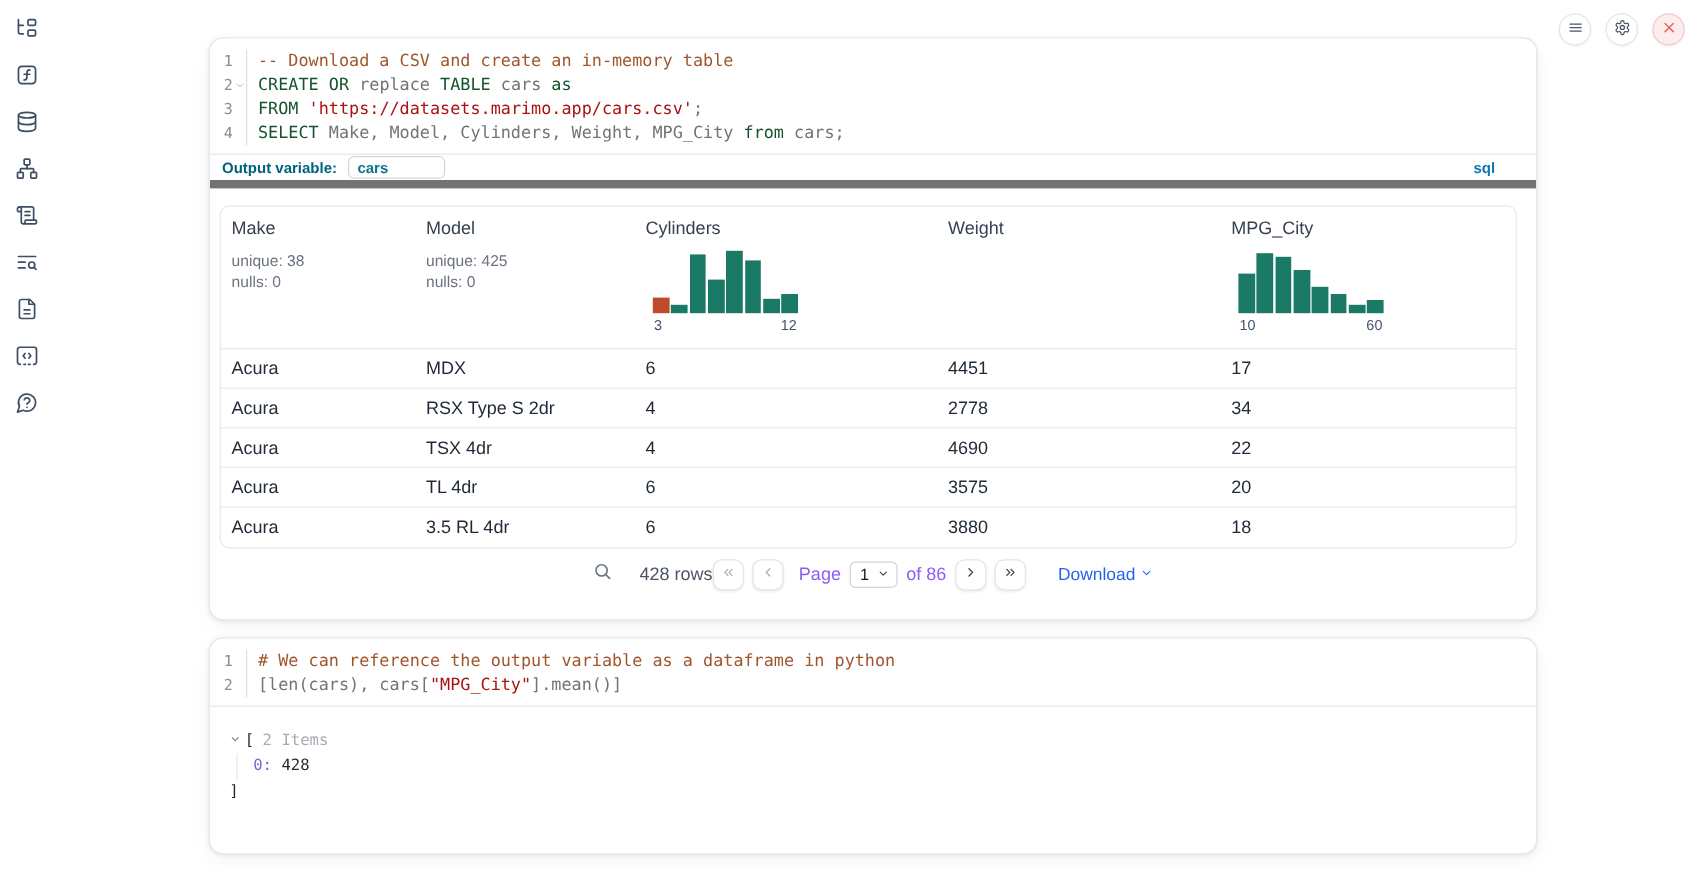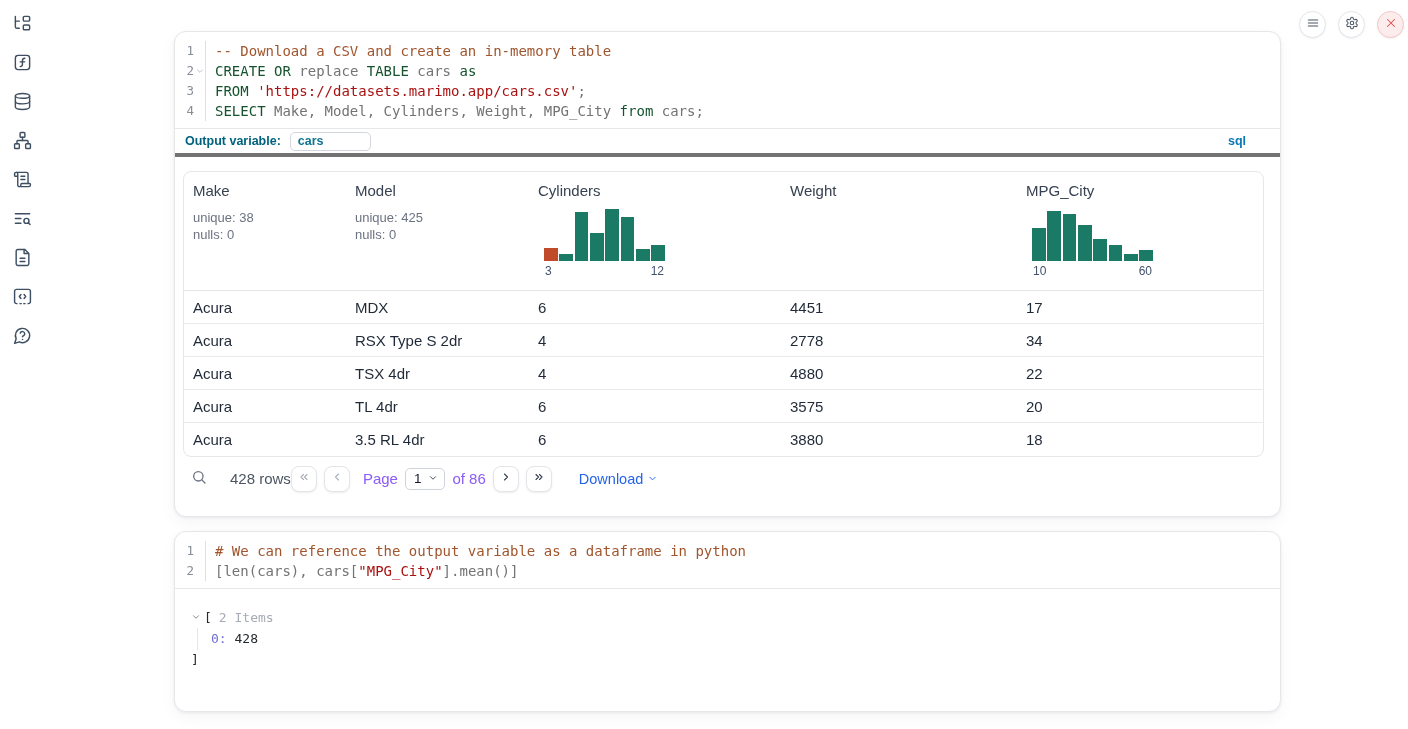--- a/index.html
+++ b/index.html
@@ -42,21 +42,21 @@
   .fold-slot { width:11px; height:100%; display:flex; align-items:center; justify-content:center; }
   .fold-slot svg { width:8px; height:8px; stroke:#9ca3af; fill:none; stroke-width:2;
     stroke-linecap:round; stroke-linejoin:round; }
   .code-text { padding-left:9px; white-space:pre; color:#24292e; }
   .tok-comment { color:#a0552d; }
   .tok-kw { color:#14532d; }
   .tok-str { color:#aa1111; }
   .tok-plain { color:#737373; }
 
   
-  .outvar-bar { height:29px; border-top:1px solid #e5e7eb; border-bottom:4px solid #737373;
+  .outvar-bar { height:29px; border-top:1px solid #e5e7eb; border-bottom:7px solid #737373;
     display:flex; align-items:center; justify-content:space-between; padding:0 34px 0 10px; }
   .outvar-left { display:flex; align-items:center; gap:9px; }
   .outvar-label { font-size:12.5px; font-weight:bold; color:#00627e; }
   .outvar-input { width:81px; height:19px; border:1px solid #d3d7dd; border-radius:5px;
     font-family:"Liberation Sans", sans-serif; font-size:12.5px; font-weight:bold;
     color:#0e7490; padding:0 7px; outline:none; }
   .lang-badge { font-size:12.5px; font-weight:bold; color:#0b77b5; cursor:pointer; }
 
   
   .table-area { margin:14px 16px 0 8px; }
@@ -73,21 +73,21 @@
   .hist-labels { display:flex; justify-content:space-between; margin-top:3px;
     font-size:12px; color:#42526b; padding:0 1px; }
   .trow { display:grid; grid-template-columns:162px 183px 252px 236px 241px;
     height:33px; align-items:center; border-bottom:1px solid #e8eaee;
     font-size:15px; color:#1f2937; }
   .trow:last-child { border-bottom:none; }
   .trow .td { padding-left:9px; }
 
   
   .tfooter { margin:0 16px; height:43px; display:flex; align-items:center;
-    justify-content:flex-start; }
+    justify-content:center; }
   .tf-left { display:flex; align-items:center; gap:23px; }
   .tf-left svg { width:16px; height:16px; stroke:#6b7280; fill:none; stroke-width:2;
     stroke-linecap:round; stroke-linejoin:round; cursor:pointer; }
   .rows-label { font-size:15px; color:#4b5563; }
   .tf-right { display:flex; align-items:center; gap:7px; }
   .pg-btn { width:26px; height:26px; border-radius:8px; border:1px solid #e3e5e9;
     background:#fff; display:flex; align-items:center; justify-content:center;
     cursor:pointer; box-shadow:0 1px 2px rgba(15,23,42,.08); }
   .pg-btn svg { width:12px; height:12px; fill:none; stroke-width:2.2;
     stroke-linecap:round; stroke-linejoin:round; }
@@ -335,21 +335,21 @@
               <div class="td">Acura</div>
               <div class="td">RSX Type S 2dr</div>
               <div class="td">4</div>
               <div class="td">2778</div>
               <div class="td">34</div>
             </div>
             <div class="trow">
               <div class="td">Acura</div>
               <div class="td">TSX 4dr</div>
               <div class="td">4</div>
-              <div class="td">4880</div>
+              <div class="td">4690</div>
               <div class="td">22</div>
             </div>
             <div class="trow">
               <div class="td">Acura</div>
               <div class="td">TL 4dr</div>
               <div class="td">6</div>
               <div class="td">3575</div>
               <div class="td">20</div>
             </div>
             <div class="trow">

